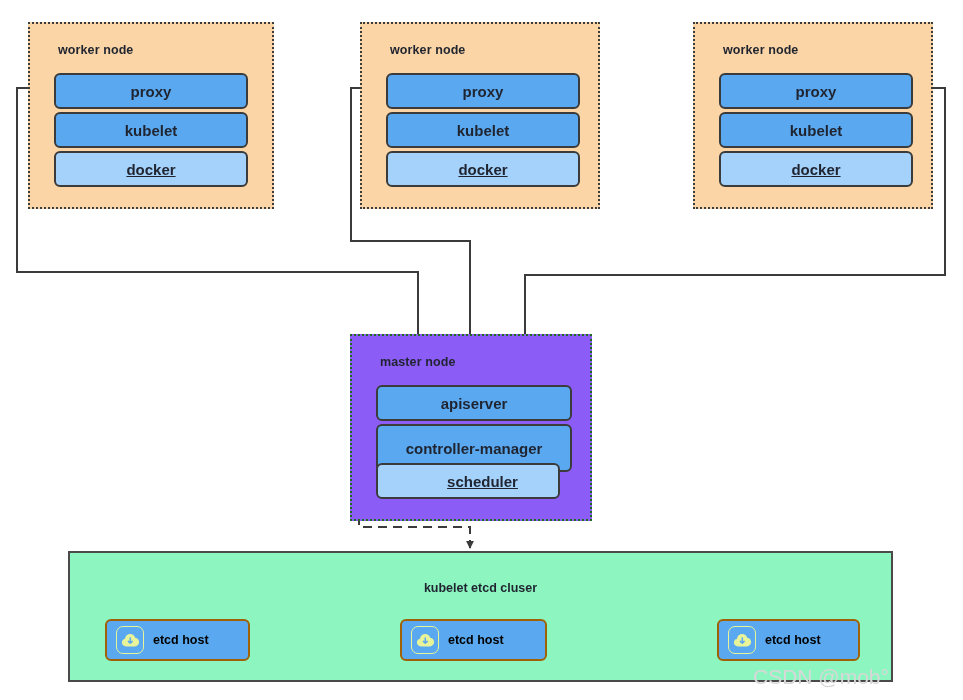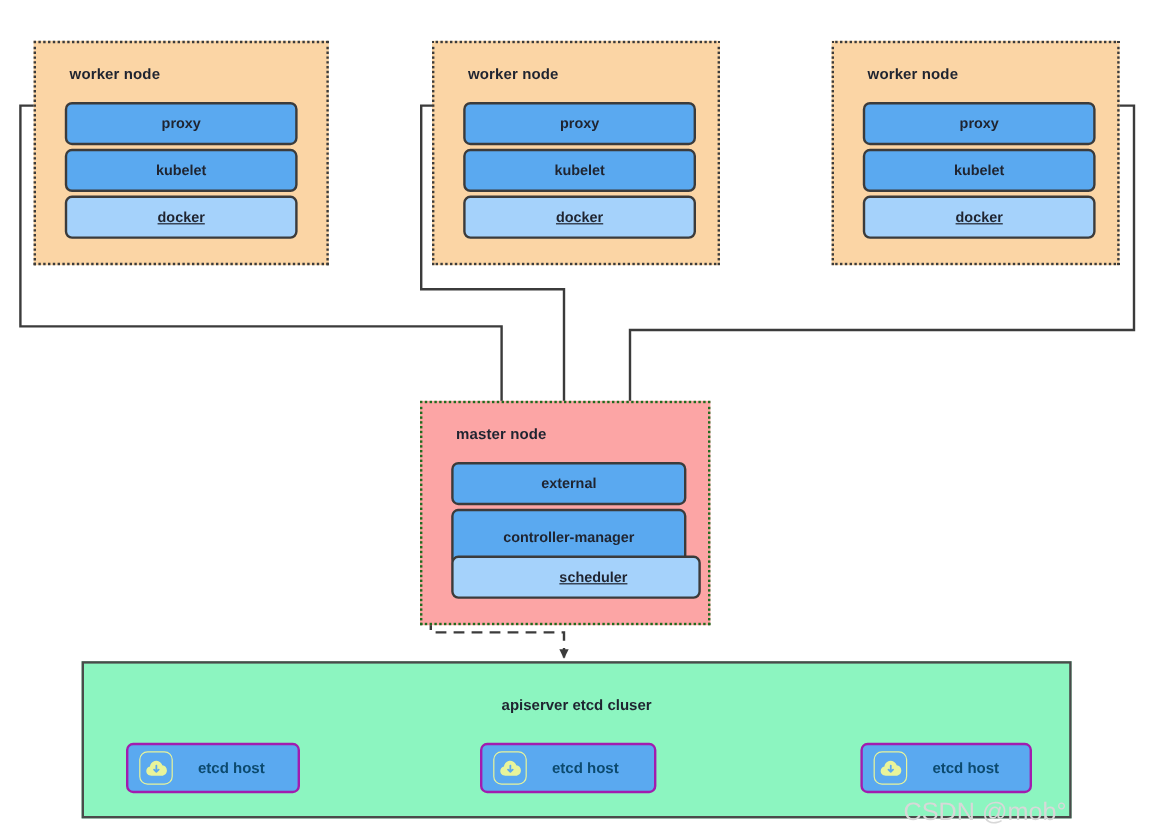--- a/index.html
+++ b/index.html
@@ -16,34 +16,33 @@
     height: 700px;
     background: #ffffff;
     overflow: hidden;
   }
   
   .worker-node {
     position: absolute;
     background: #fbd5a5;
     border: 2px dotted #3b3b3b;
     box-sizing: border-box;
-    margin-top: 12px;
   }
   .node-title {
     position: absolute;
     font-size: 12.5px;
     font-weight: bold;
     color: #1f2430;
     letter-spacing: 0.1px;
     white-space: nowrap;
   }
   
   .master-node {
     position: absolute;
-    background: #fca5a5;
+    background: #8b5cf6;
     border: 2px dotted #1f6b1f;
     box-sizing: border-box;
   }
   
   .etcd-cluster {
     position: absolute;
     background: #8cf5c0;
     border: 2px solid #4a4a4a;
     box-sizing: border-box;
   }
@@ -58,42 +57,41 @@
   }
   
   .comp-box {
     position: absolute;
     box-sizing: border-box;
     border: 2px solid #3b3b3b;
     border-radius: 6px;
     display: flex;
     align-items: center;
     justify-content: center;
-    font-size: 12px;
+    font-size: 15px;
     font-weight: bold;
     color: #1f2430;
     white-space: nowrap;
   }
   .comp-box.blue   { background: #5aa9f0; }
   .comp-box.lblue  { background: #a5d2fb; text-decoration: underline; }
   
   .etcd-host {
     position: absolute;
     box-sizing: border-box;
     background: #5aa9f0;
-    border: 2px solid #a21caf;
+    border: 2px solid #a16207;
     border-radius: 6px;
     display: flex;
     align-items: center;
     font-size: 12.5px;
     font-weight: bold;
-    color: #0c4a6e;
+    color: #000000;
     padding-left: 9px;
     white-space: nowrap;
-    gap: 12px;
   }
   .etcd-icon {
     width: 26px;
     height: 26px;
     flex: 0 0 26px;
     border: 1.5px solid #e8f49a;
     border-radius: 7px;
     margin-right: 9px;
     display: flex;
     align-items: center;
@@ -158,27 +156,27 @@
 
   <div class="worker-node" style="left:693px; top:22px; width:240px; height:187px;">
     <div class="node-title" style="left:28px; top:19px;">worker node</div>
     <div class="comp-box blue" style="left:24px; top:49px; width:194px; height:36px;">proxy</div>
     <div class="comp-box blue" style="left:24px; top:88px; width:194px; height:36px;">kubelet</div>
     <div class="comp-box lblue" style="left:24px; top:127px; width:194px; height:36px;">docker</div>
   </div>
 
   <div class="master-node" style="left:350px; top:334px; width:242px; height:187px;">
     <div class="node-title" style="left:28px; top:19px;">master node</div>
-    <div class="comp-box blue" style="left:24px; top:49px; width:196px; height:36px;">external</div>
+    <div class="comp-box blue" style="left:24px; top:49px; width:196px; height:36px;">apiserver</div>
     <div class="comp-box blue" style="left:24px; top:88px; width:196px; height:48px;">controller-manager</div>
-    <div class="comp-box lblue" style="left:24px; top:127px; width:208px; height:36px;padding-left:29px;">scheduler</div>
+    <div class="comp-box lblue" style="left:24px; top:127px; width:184px; height:36px;padding-left:29px;">scheduler</div>
   </div>
 
   <div class="etcd-cluster" style="left:68px; top:551px; width:825px; height:131px;">
-    <div class="cluster-title" style="left:0; top:28px;">apiserver etcd cluser</div>
+    <div class="cluster-title" style="left:0; top:28px;">kubelet etcd cluser</div>
 
     <div class="etcd-host" style="left:35px; top:66px; width:145px; height:42px;">
       <span class="etcd-icon">
         <svg width="19" height="15" viewBox="0 0 19 15" xmlns="http://www.w3.org/2000/svg">
           <path d="M5.2,13.4 C2.6,13.4 0.9,11.7 0.9,9.5 C0.9,7.6 2.2,6.1 4.0,5.7
                    C4.3,3.0 6.5,1.0 9.2,1.0 C11.6,1.0 13.6,2.6 14.2,4.8
                    C16.4,5.0 18.1,6.8 18.1,9.0 C18.1,11.4 16.2,13.4 13.7,13.4 Z" fill="#e8f49a"></path>
           <path d="M9.3,5.0 L9.3,10.2 M9.3,10.2 L7.4,8.4 M9.3,10.2 L11.2,8.4" fill="none" stroke="#5aa9f0" stroke-width="1.5" stroke-linecap="round"></path>
         </svg>
       </span>

